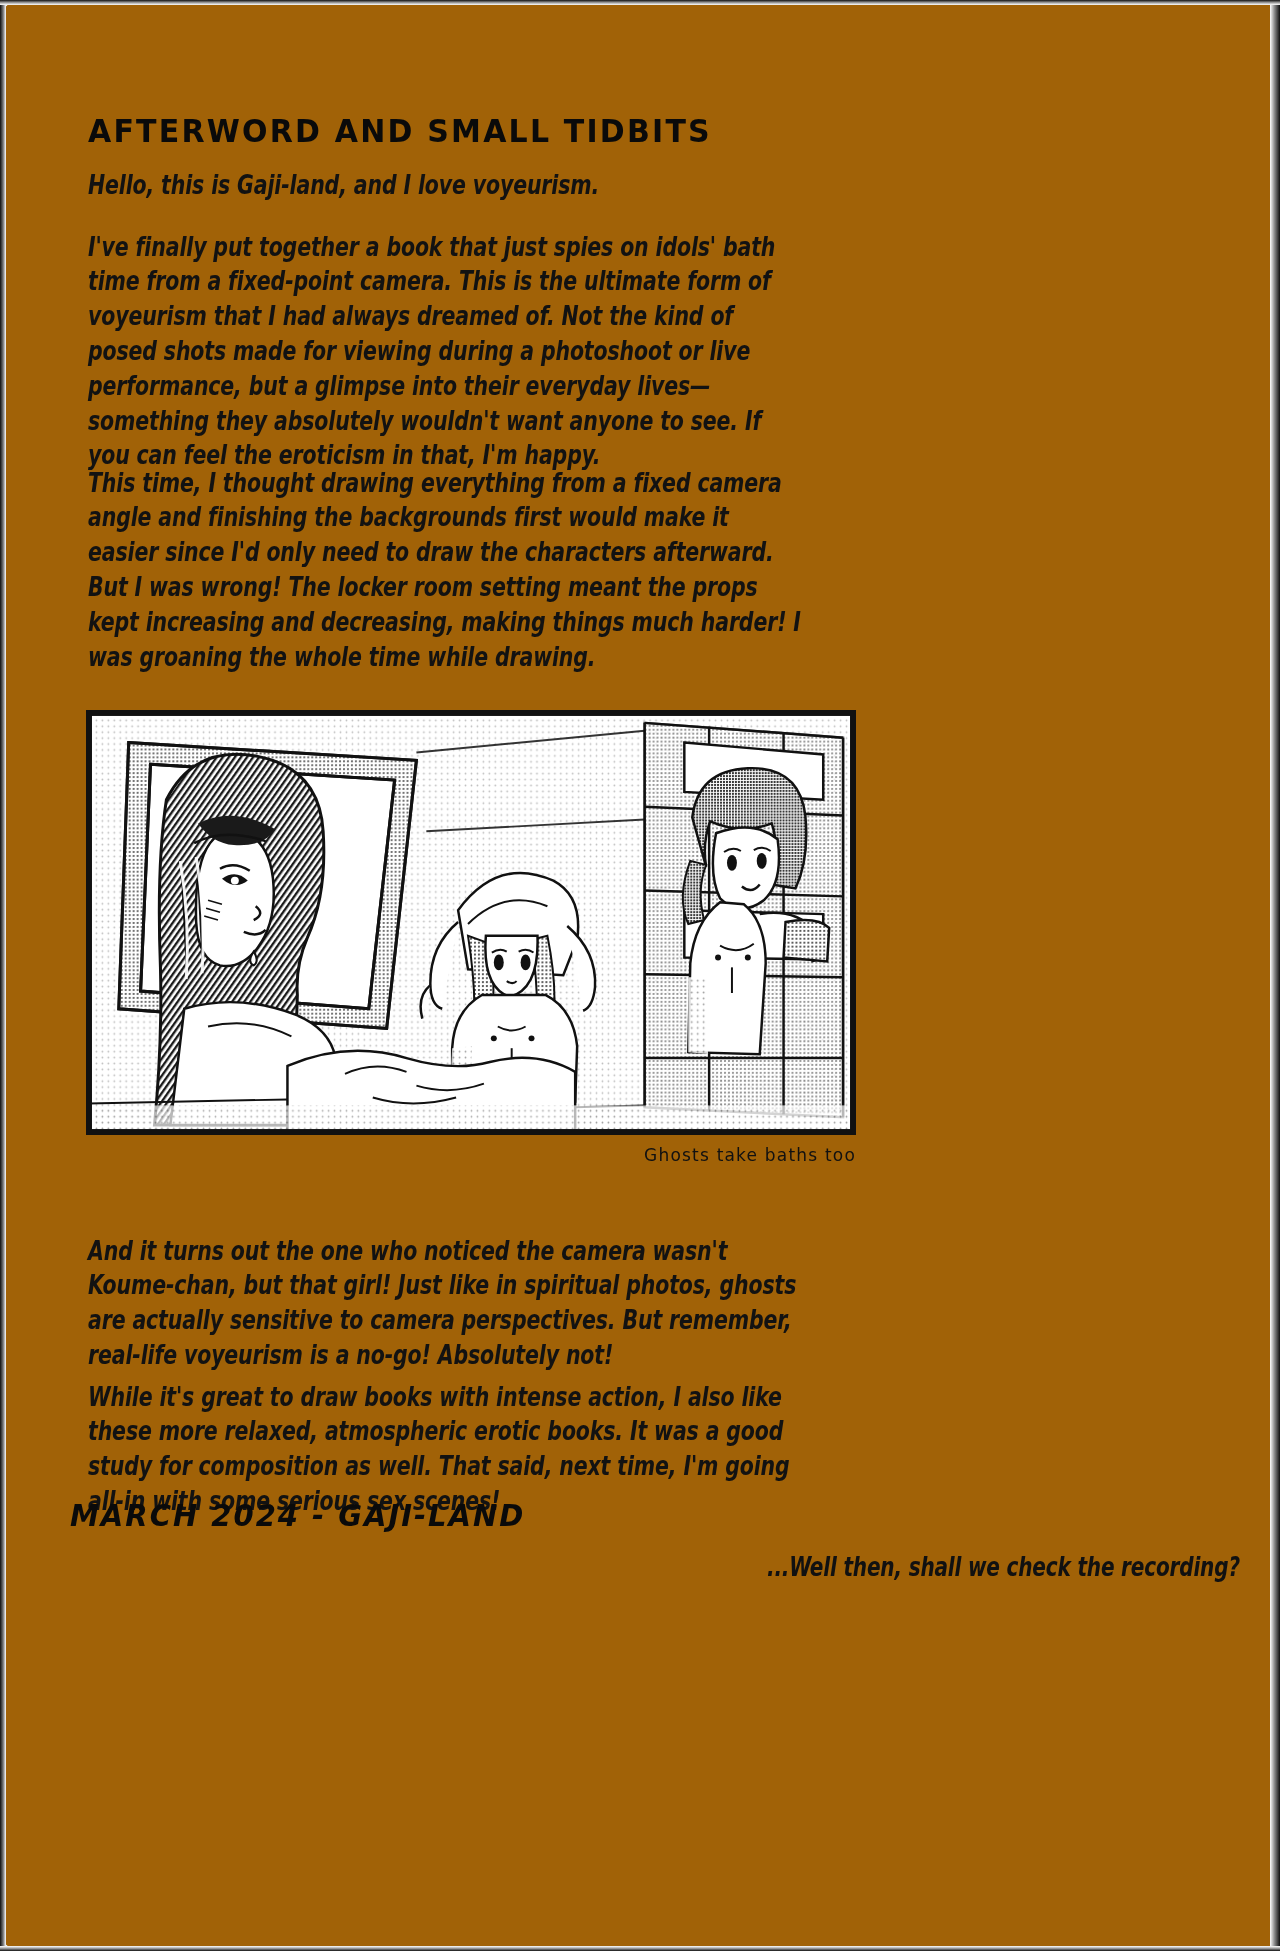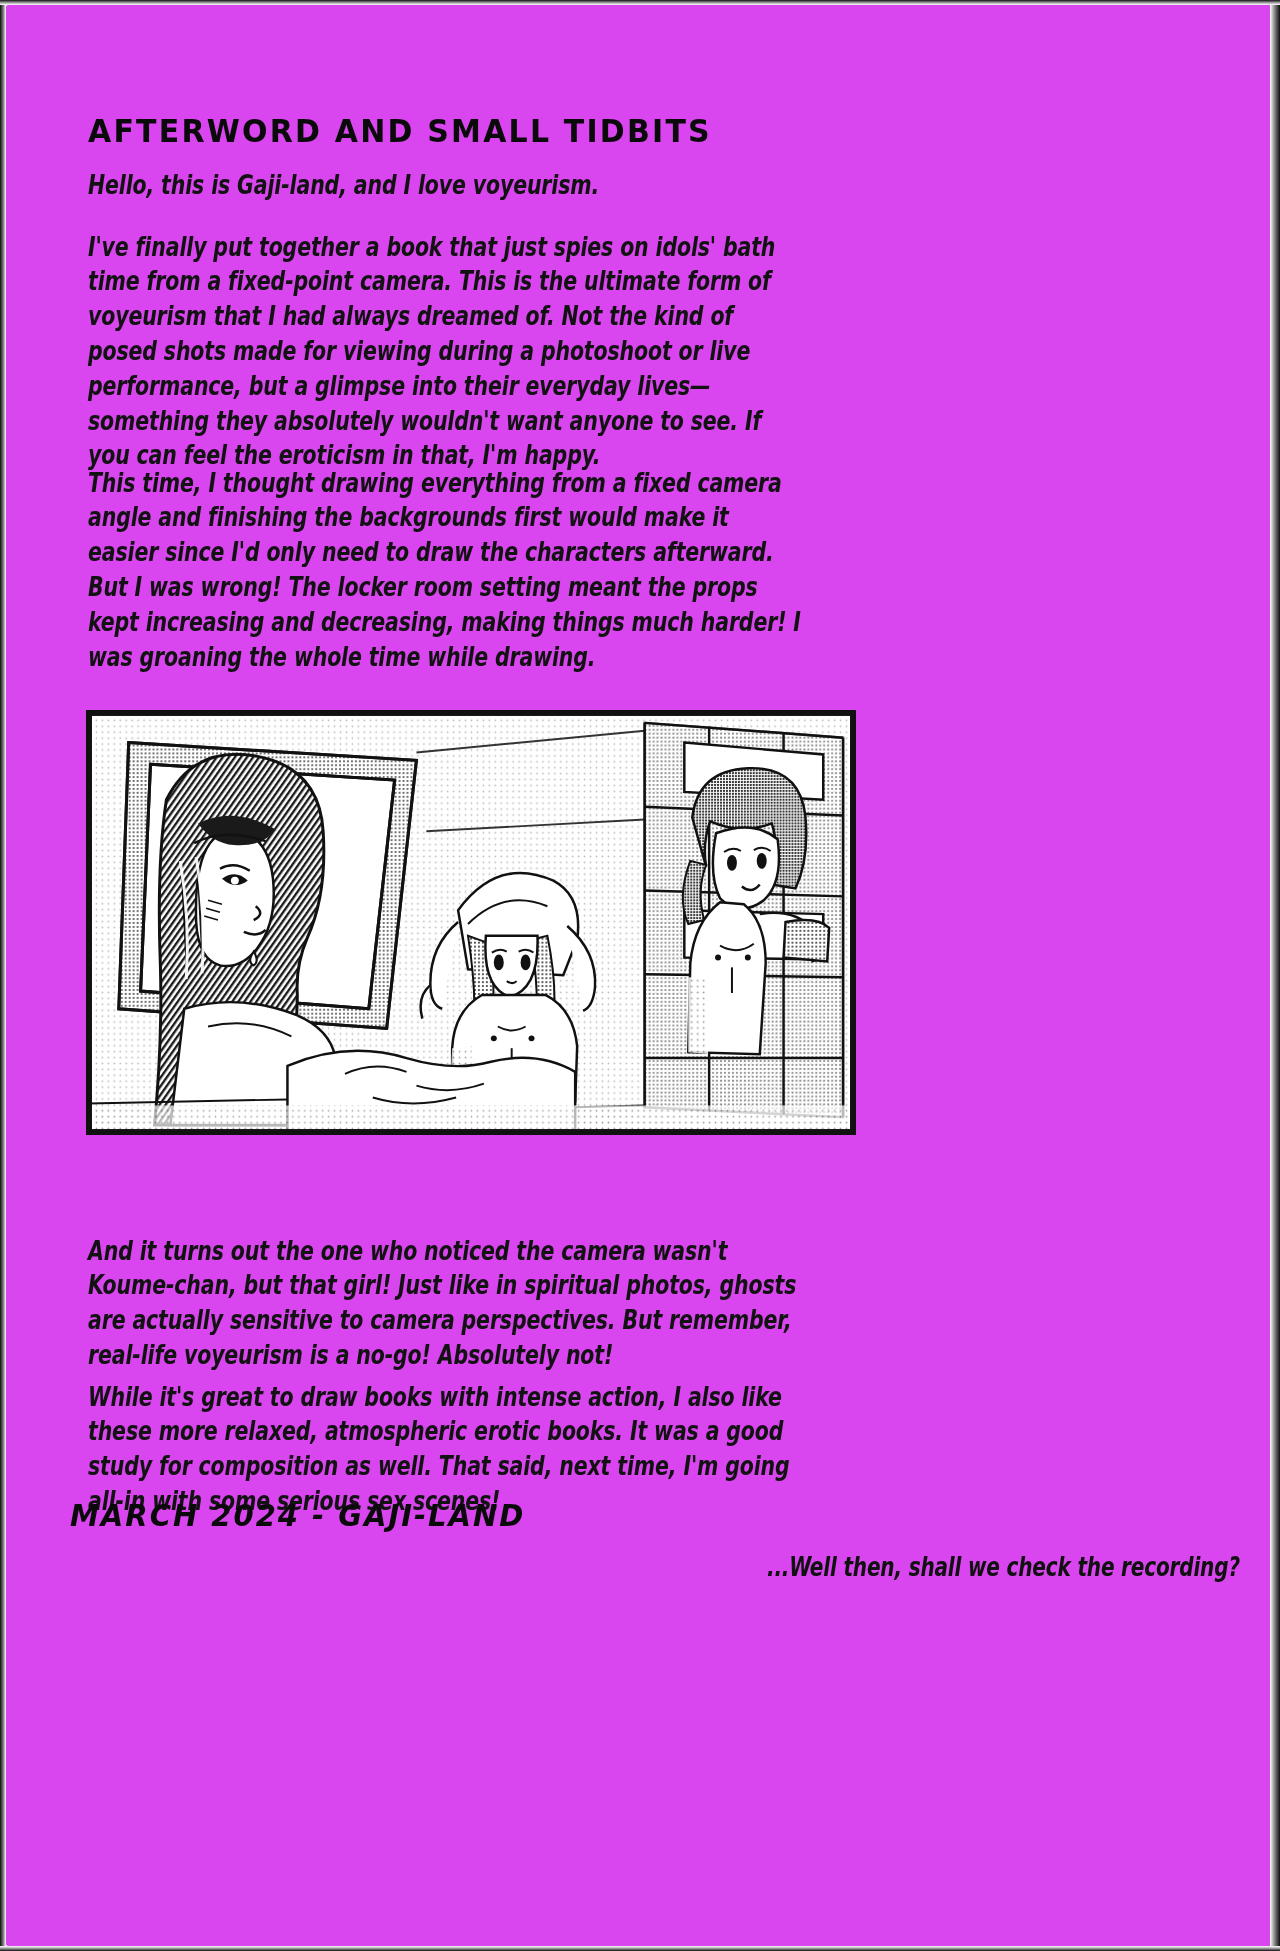--- a/index.html
+++ b/index.html
@@ -12,21 +12,21 @@
     height: 1951px;
     position: relative;
     font-family: "DejaVu Sans", sans-serif;
     color: #111111;
     overflow: hidden;
   }
 
   .page {
     position: absolute;
     inset: 0;
-    background: #d946ef;
+    background: #a16207;
     border-radius: 21px;
   }
 
   
   .edge-left  { position:absolute; left:0;  top:0; width:6px;  height:100%; background:linear-gradient(to right,#0d0d0d,#7d7d7d 55%,#ffffff); }
   .edge-right { position:absolute; right:0; top:0; width:10px; height:100%; background:linear-gradient(to left,#0d0d0d,#8a8a8a 55%,#ffffff); }
   .edge-top   { position:absolute; left:0; top:0;   width:100%; height:5px; background:linear-gradient(to bottom,#111,#b0b0b0 60%,#fff); }
   .edge-bottom{ position:absolute; left:0; bottom:0;width:100%; height:5px; background:linear-gradient(to top,#111,#b0b0b0 60%,#fff); }
 
   .content {
@@ -308,20 +308,21 @@
           <path d="M0 396 L200 392"></path>
           <path d="M490 400 L560 398"></path>
         </g>
         <rect x="0" y="398" width="770" height="27" fill="url(#tone-light)" opacity="0.7"></rect>
 
         <rect x="1.5" y="1.5" width="767" height="422" fill="none" stroke="#111" stroke-width="3"></rect>
       </svg>
     </div>
   </div>
 
+  <div class="panel-caption" style="top:1145px;">Ghosts take baths too</div>
 
   <div class="lower" style="top:1185px;margin-top:48px;">
     <p class="body hand">And it turns out the one who noticed the camera wasn't Koume-chan, but that girl! Just like in spiritual photos, ghosts are actually sensitive to camera perspectives. But remember, real-life voyeurism is a no-go! Absolutely not!</p>
     <p class="body hand">While it's great to draw books with intense action, I also like these more relaxed, atmospheric erotic books. It was a good study for composition as well. That said, next time, I'm going all-in with some serious sex scenes!</p>
   </div>
 
   <div class="signature">MARCH 2024 - GAJI-LAND</div>
 
   <div class="closing hand">...Well then, shall we check the recording?</div>
 

